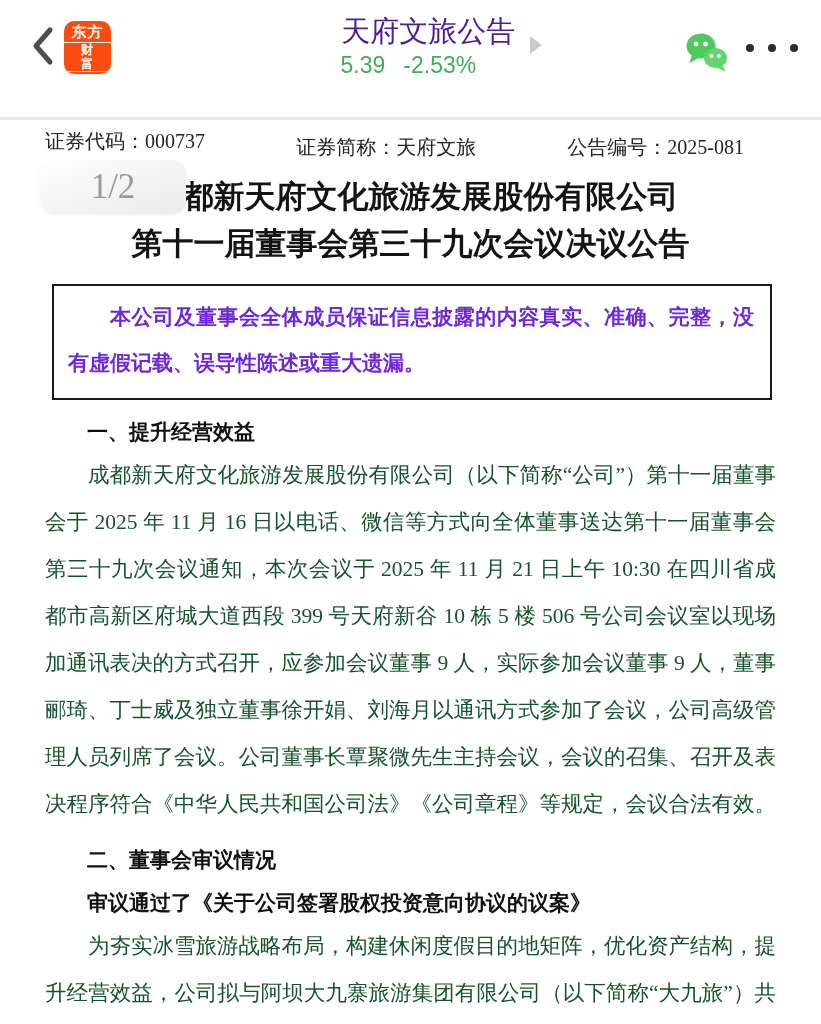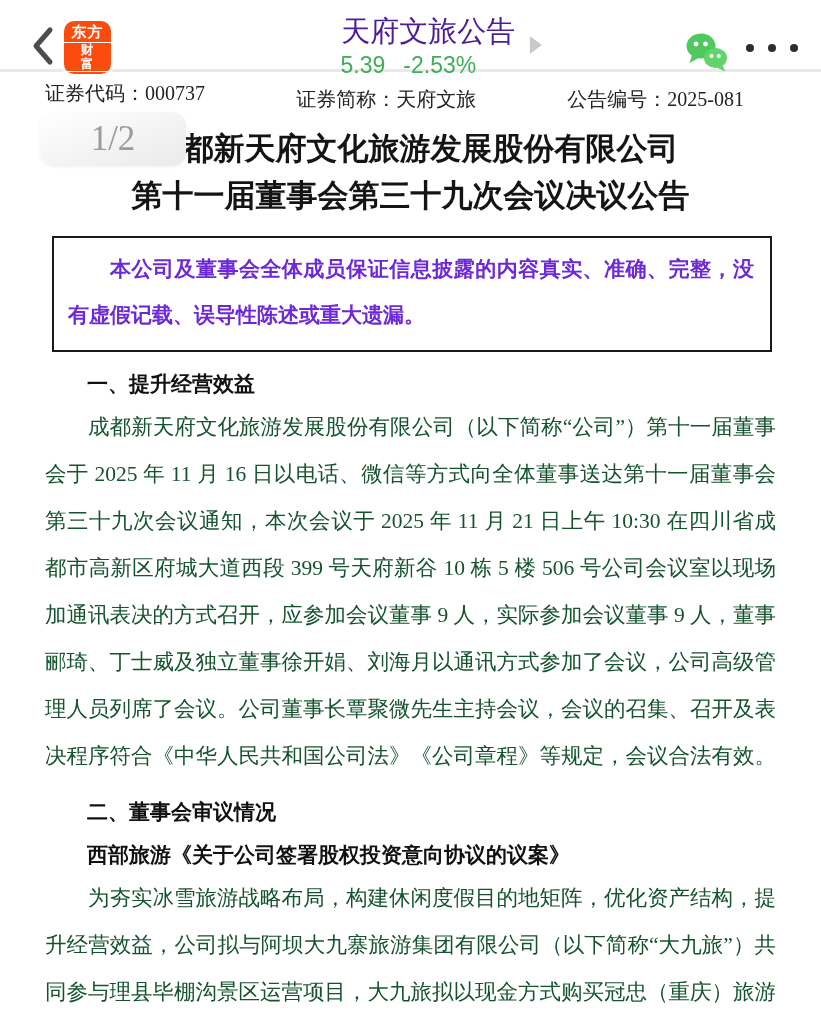--- a/index.html
+++ b/index.html
@@ -4,21 +4,21 @@
 <style>
   * { margin:0; padding:0; box-sizing:border-box; }
   html,body { background:#fff; }
   #screen {
     position:relative; width:821px; height:1024px; overflow:hidden;
     background:#fff; font-family:"Liberation Sans","DejaVu Sans",sans-serif;
   }
 
   
   .app-header {
-    position:relative; height:72px; background:#fff;
+    position:relative; height:120px; background:#fff;
     border-bottom:3px solid #e9e9e9;
   }
   .back-btn {
     position:absolute; left:30px; top:26px; width:34px; height:44px;
     display:flex; align-items:center; cursor:pointer;
   }
   .app-logo {
     position:absolute; left:64px; top:21px; width:47px; height:53px;
     background:#f94c0e; border-radius:10px; color:#fff;
     display:flex; flex-direction:column; align-items:center; justify-content:center;
@@ -163,17 +163,17 @@
     <div class="t2">第十一届董事会第三十九次会议决议公告</div>
 
     <div class="disclaimer-box">
       <span>本公司及董事会全体成员保证信息披露的内容真实、准确、完整，没有虚假记载、误导性陈述或重大遗漏。</span>
     </div>
 
     <div class="sec-heading">一、提升经营效益</div>
     <div class="body-para">成都新天府文化旅游发展股份有限公司（以下简称“公司”）第十一届董事会于 2025 年 11 月 16 日以电话、微信等方式向全体董事送达第十一届董事会第三十九次会议通知，本次会议于 2025 年 11 月 21 日上午 10:30 在四川省成都市高新区府城大道西段 399 号天府新谷 10 栋 5 楼 506 号公司会议室以现场加通讯表决的方式召开，应参加会议董事 9 人，实际参加会议董事 9 人，董事郦琦、丁士威及独立董事徐开娟、刘海月以通讯方式参加了会议，公司高级管理人员列席了会议。公司董事长覃聚微先生主持会议，会议的召集、召开及表决程序符合《中华人民共和国公司法》《公司章程》等规定，会议合法有效。</div>
 
     <div class="sec-heading">二、董事会审议情况</div>
-    <div class="motion">西部旅游《关于公司签署股权投资意向协议的议案》</div>
+    <div class="motion">审议通过了《关于公司签署股权投资意向协议的议案》</div>
     <div class="body-para">为夯实冰雪旅游战略布局，构建休闲度假目的地矩阵，优化资产结构，提升经营效益，公司拟与阿坝大九寨旅游集团有限公司（以下简称“大九旅”）共同参与理县毕棚沟景区运营项目，大九旅拟以现金方式购买冠忠（重庆）旅游开发有限公司（以下简称“重庆冠忠”）所持理县毕棚沟旅游开发有限公司（以下简称“毕棚沟公司”）51.00%股权，公司拟以现金方式购买成都西部旅游投资控股（集团）股份有限公司（以下简称“西部旅游”）所持毕棚沟公司34.30%股权，本次拟收购的毕棚沟公司不含毕棚沟景区门票相关收入</div>
 
   </div>
 </div>
 
 </body></html>

